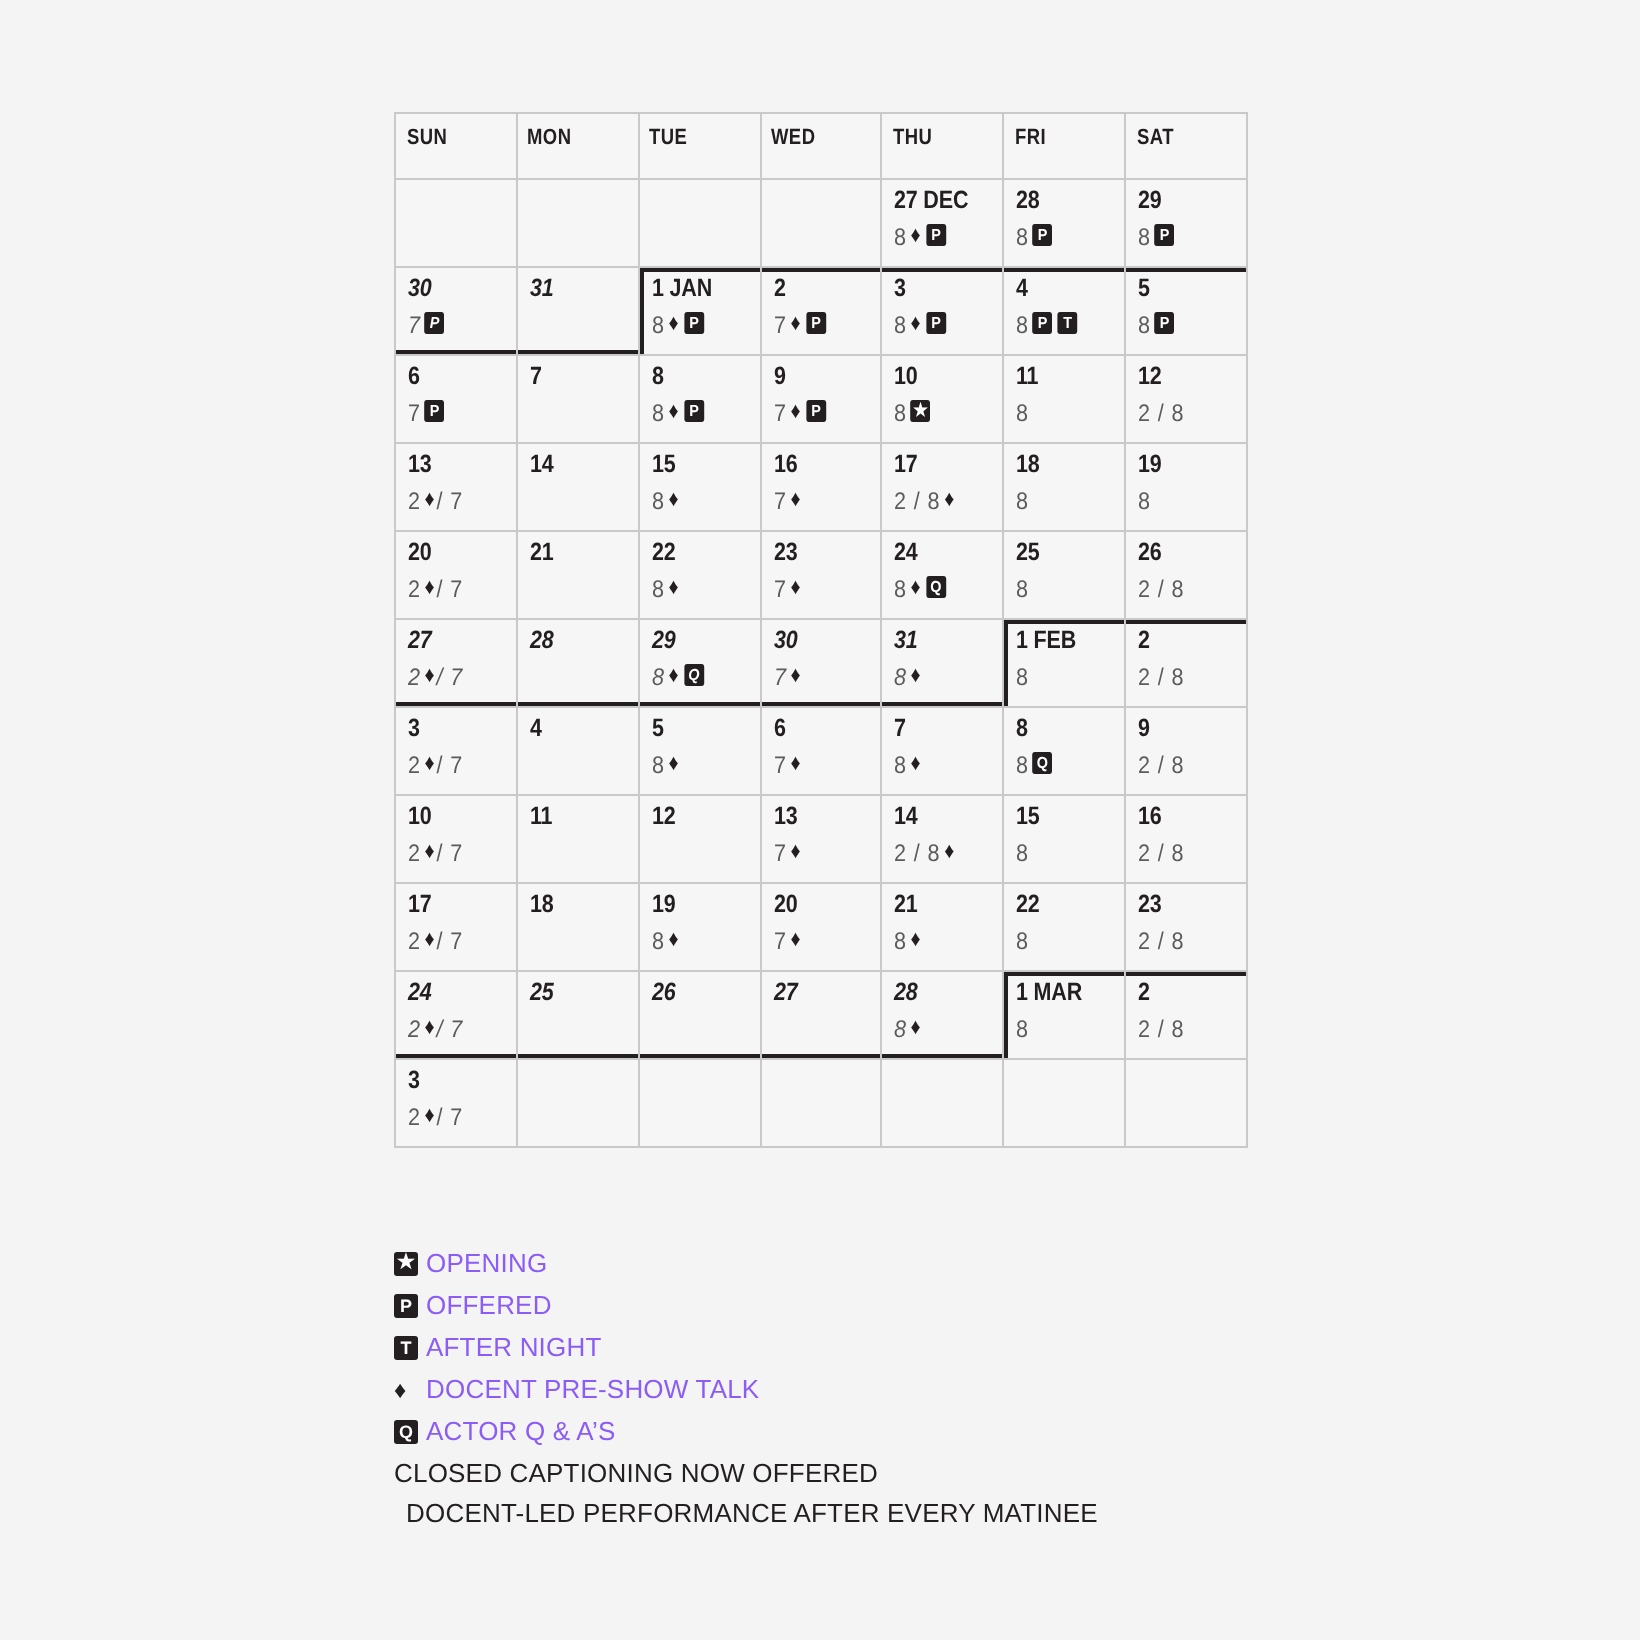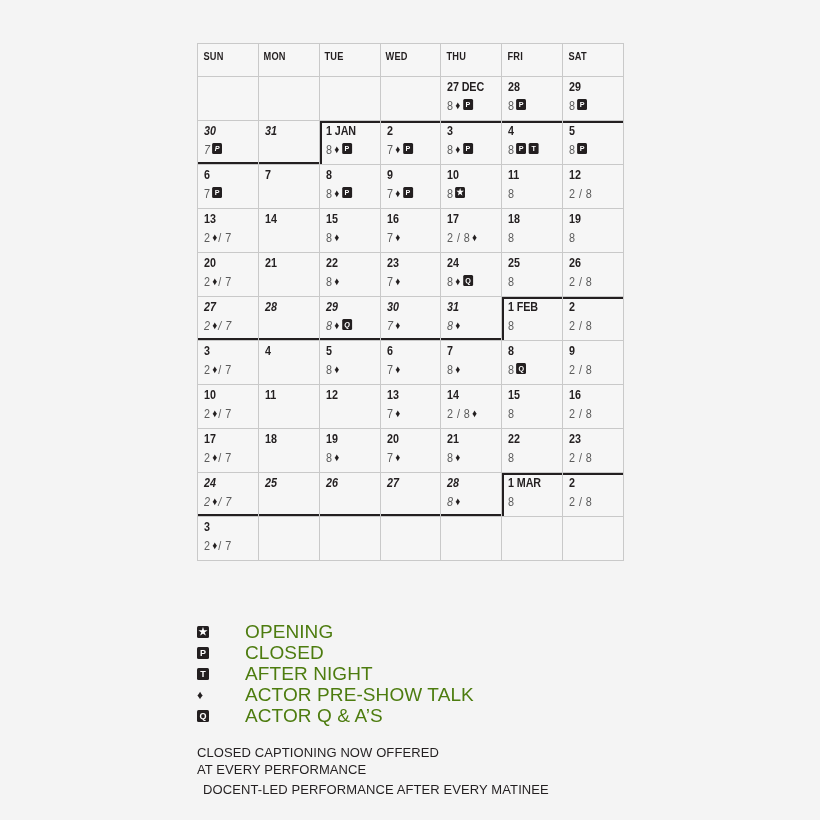--- a/index.html
+++ b/index.html
@@ -18,21 +18,21 @@
   #page {
     position: relative;
     width: 820px;
     height: 820px;
   }
 
   
   #calendar {
     position: absolute;
     left: 197px;
-    top: 43px;
+    top: 56px;
     width: 426px;
     border-collapse: collapse;
     table-layout: fixed;
     background: #f6f6f6;
   }
   #calendar col { width: 60.86px; }
 
   #calendar th, #calendar td {
     border: 1px solid #c9c9c9;
     vertical-align: top;
@@ -157,27 +157,26 @@
     display: inline-block;
     width: 12px;
     color: #231f20;
     font-size: 12px;
     margin-right: 4px;
     flex: 0 0 auto;
     text-align: left;
   }
   .legend-row .ltext {
     font-family: "Liberation Sans", sans-serif;
-    font-size: 19px;
-    color: #4d7c0f;
+    font-size: 13px;
+    color: #8b5cf6;
     letter-spacing: 0.1px;
-    margin-left: 32px;
   }
   .note-block {
-    margin-top: 18px;
+    margin-top: 2px;
   }
   .note-line {
     font-family: "Liberation Sans", sans-serif;
     font-size: 13px;
     color: #231f20;
     line-height: 17px;
     letter-spacing: 0.1px;
     white-space: nowrap;
   }
   .note-line.indent { padding-left: 6px; margin-top: 3px; }
@@ -697,35 +696,34 @@
   </table>
 
   <div id="legend">
     <div id="legend-items">
         <div class="legend-row">
           <span class="lbadge star">★</span>
           <span class="ltext">OPENING</span>
         </div>
         <div class="legend-row">
           <span class="lbadge">P</span>
-          <span class="ltext">CLOSED</span>
+          <span class="ltext">OFFERED</span>
         </div>
         <div class="legend-row">
           <span class="lbadge">T</span>
           <span class="ltext">AFTER NIGHT</span>
         </div>
         <div class="legend-row">
           <span class="ldia">♦</span>
-          <span class="ltext">ACTOR PRE-SHOW TALK</span>
+          <span class="ltext">DOCENT PRE-SHOW TALK</span>
         </div>
         <div class="legend-row">
           <span class="lbadge">Q</span>
           <span class="ltext">ACTOR Q &amp; A’S</span>
         </div>
       </div>
     <div class="note-block">
       <div class="note-line">CLOSED CAPTIONING NOW OFFERED</div>
-      <div class="note-line">AT EVERY PERFORMANCE</div>
       <div class="note-line indent">DOCENT-LED PERFORMANCE AFTER EVERY MATINEE</div>
     </div>
   </div>
 
 </div>
 
 </body></html>

